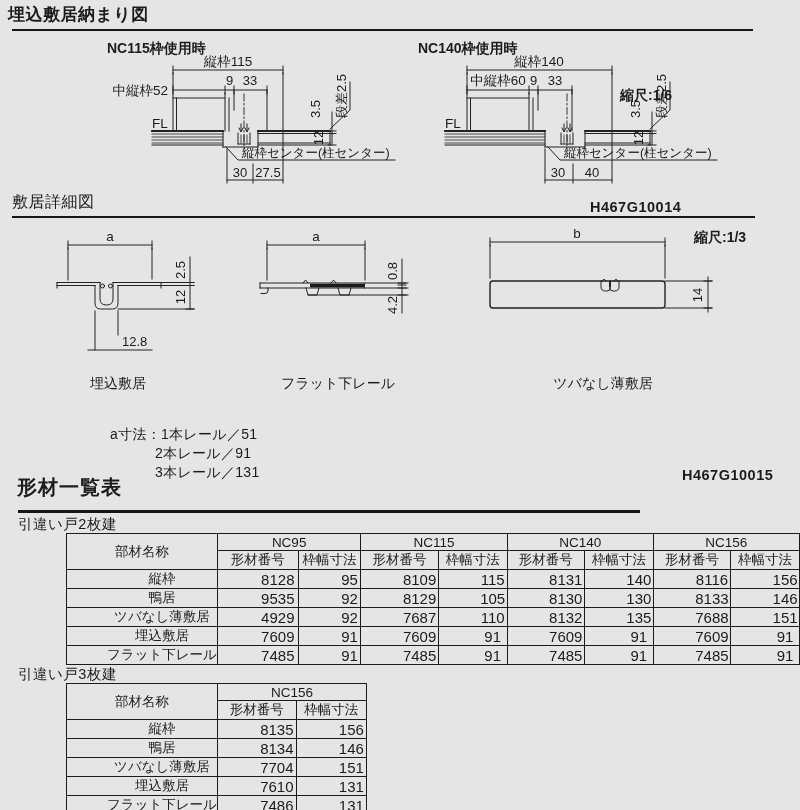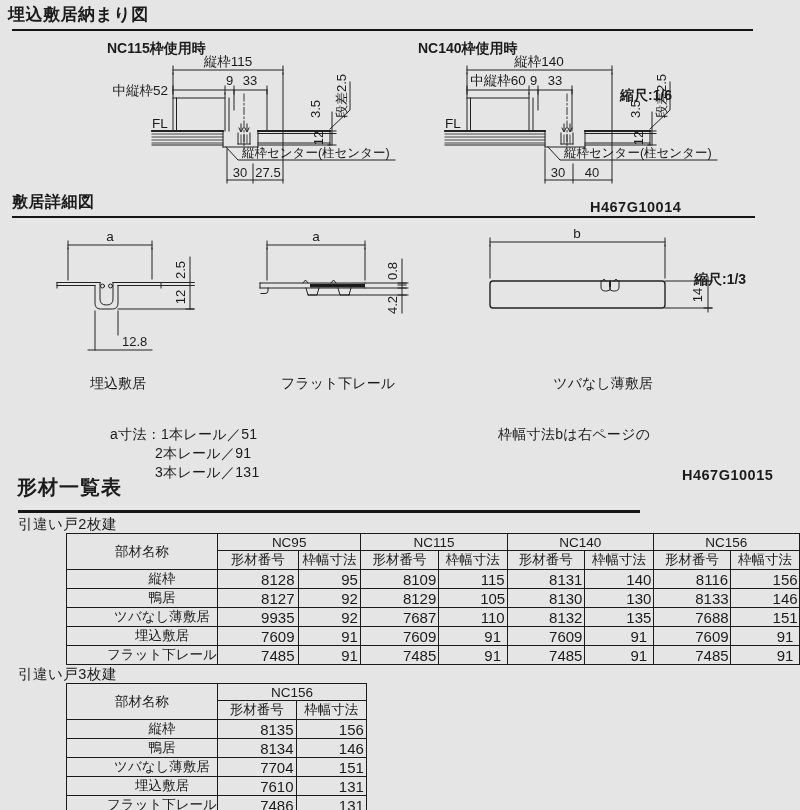--- a/index.html
+++ b/index.html
@@ -1,30 +1,30 @@
 <!DOCTYPE html>
 <html><head>
 <meta charset="utf-8">
 <style>
   html,body{margin:0;padding:0;background:#fff;}
   body{width:800px;height:810px;position:relative;overflow:hidden;
        font-family:"Liberation Sans","DejaVu Sans",sans-serif;color:#1b1b1b;}
   .page{position:absolute;inset:0;background:#e5e5e5;}
   .h1{position:absolute;left:8px;top:3px;font-size:17px;font-weight:bold;letter-spacing:.5px;}
-  .h2t{position:absolute;left:12px;top:192px;font-size:16px;font-weight:bold;letter-spacing:.5px;}
+  .h2t{position:absolute;left:12px;top:192px;font-size:16px;font-weight:normal;letter-spacing:.5px;}
   .h3t{position:absolute;left:17px;top:474px;font-size:20px;font-weight:bold;letter-spacing:1px;}
   .rule{position:absolute;background:#161616;}
   .r1{left:12px;top:29px;width:741px;height:2px;}
   .r2{left:12px;top:216px;width:743px;height:2px;}
   .r3{left:18px;top:510px;width:622px;height:2.5px;}
   .sub{position:absolute;font-size:14px;font-weight:600;}
   .d1t{left:107px;top:40px;text-align:center;}
   .d2t{left:418px;top:40px;}
   .sc1{left:620px;top:40px;margin-top:47px;}
-  .sc2{left:694px;top:229px;margin-top:42px;}
+  .sc2{left:694px;top:229px;}
   .code{position:absolute;font-size:14.5px;font-weight:700;letter-spacing:.5px;}
   .c1{left:590px;top:199px;}
   .c2{left:682px;top:467px;}
   .pcap{position:absolute;top:375px;font-size:14px;text-align:center;}
   .note{position:absolute;font-size:14px;letter-spacing:.3px;}
   .tcap{position:absolute;font-size:14.5px;letter-spacing:.5px;text-align:center;}
   .twrap{position:absolute;margin-left:48px;}
   table.parts{border-collapse:collapse;table-layout:fixed;}
   table.parts th,table.parts td{border:1.6px solid #1b1b1b;text-align:center;
       padding:0;white-space:nowrap;overflow:hidden;font-weight:normal;}
@@ -158,21 +158,20 @@
     <text transform="rotate(-90 232 70)" x="232" y="70" text-anchor="middle">14</text>
   </svg>
 
   <div class="pcap" style="left:58px;width:120px">埋込敷居</div>
   <div class="pcap" style="left:268px;width:140px">フラット下レール</div>
   <div class="pcap" style="left:533px;width:140px">ツバなし薄敷居</div>
 
   <div class="note" style="left:110px;top:426px">a寸法：1本レール／51</div>
   <div class="note" style="left:155px;top:445px">2本レール／91</div>
   <div class="note" style="left:155px;top:464px">3本レール／131</div>
-  <div class="note" style="left:498px;top:426px">枠幅寸法bは右ページの</div>
 
   <div class="code c2">H467G10015</div>
 
   <div class="h3t">形材一覧表</div>
   <div class="rule r3"></div>
 
   <div class="tcap" style="left:18px;top:515px">引違い戸2枚建</div>
   <div class="twrap" style="left:18px;top:533px">
       <table class="parts">
         <tbody>
@@ -199,32 +198,32 @@
             <td>95</td>
             <td>8109</td>
             <td>115</td>
             <td>8131</td>
             <td>140</td>
             <td>8116</td>
             <td>156</td>
           </tr>
           <tr>
             <td class="lbl">鴨居</td>
-            <td>8127</td>
+            <td>9535</td>
             <td>92</td>
             <td>8129</td>
             <td>105</td>
             <td>8130</td>
             <td>130</td>
             <td>8133</td>
             <td>146</td>
           </tr>
           <tr>
             <td class="lbl">ツバなし薄敷居</td>
-            <td>9935</td>
+            <td>4929</td>
             <td>92</td>
             <td>7687</td>
             <td>110</td>
             <td>8132</td>
             <td>135</td>
             <td>7688</td>
             <td>151</td>
           </tr>
           <tr>
             <td class="lbl">埋込敷居</td>

